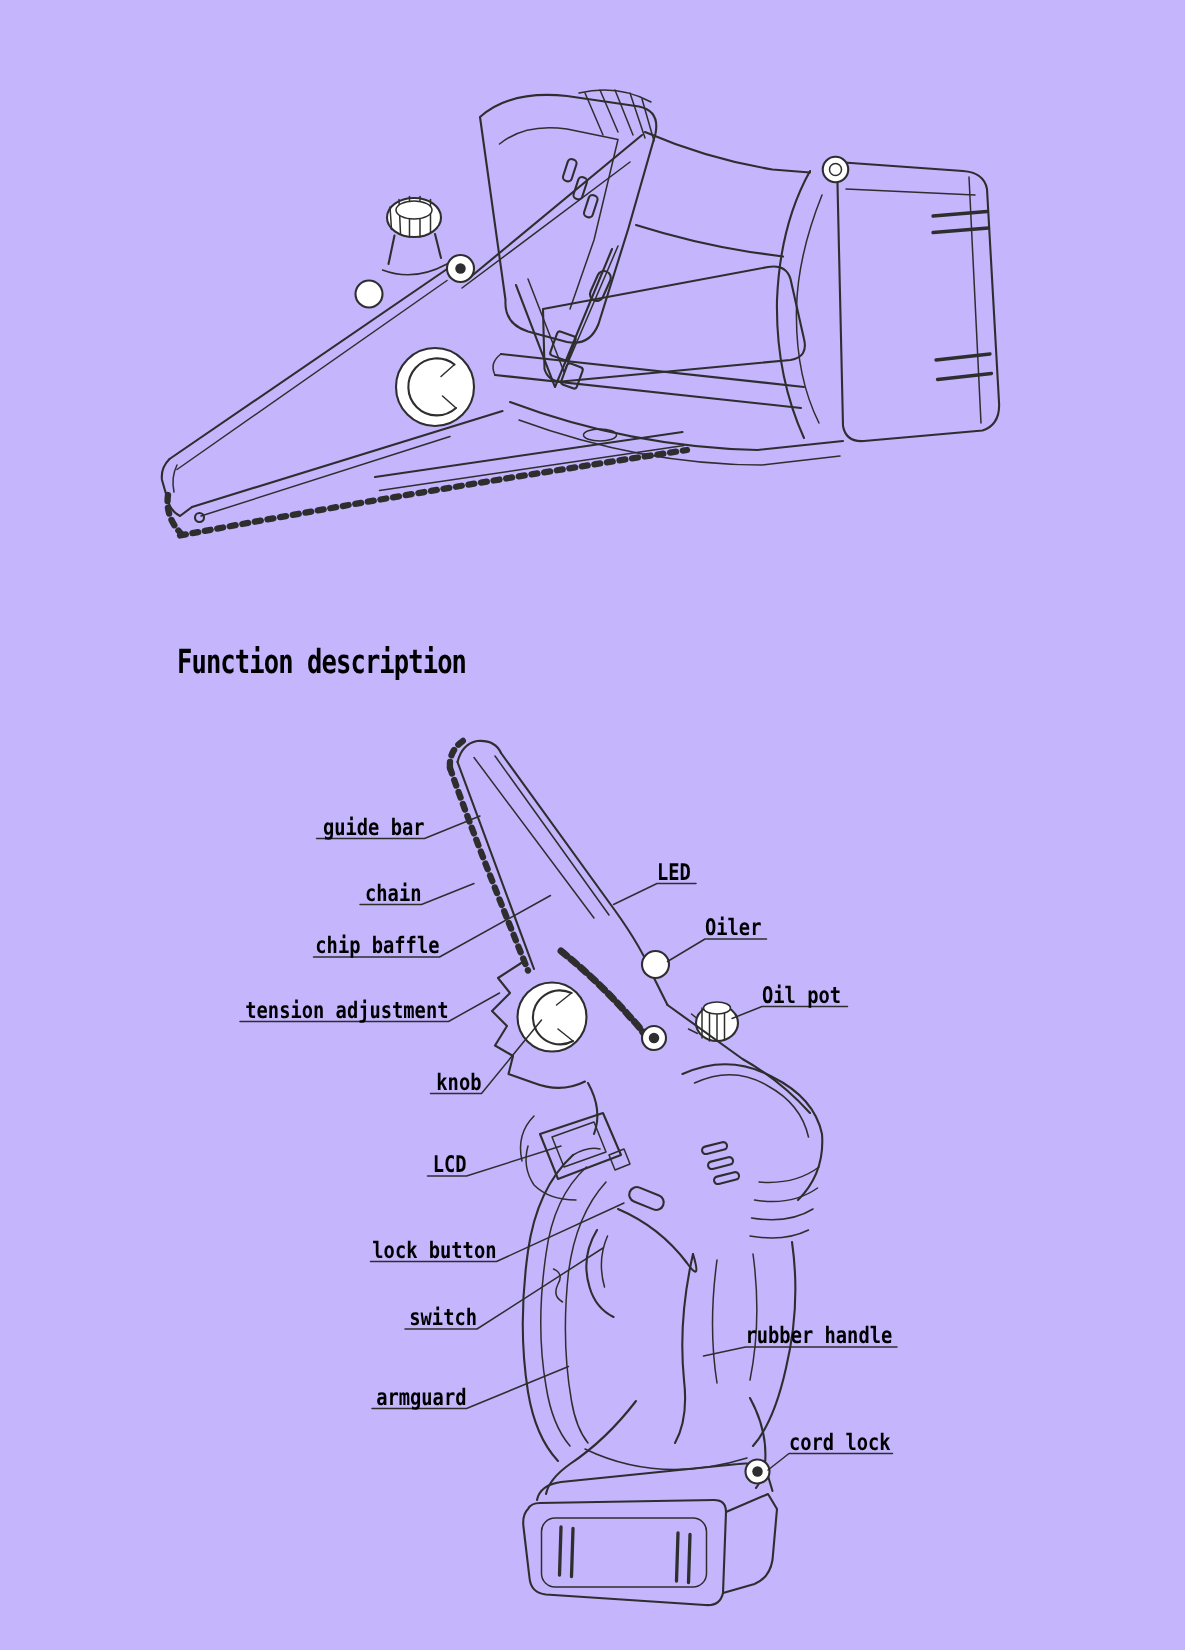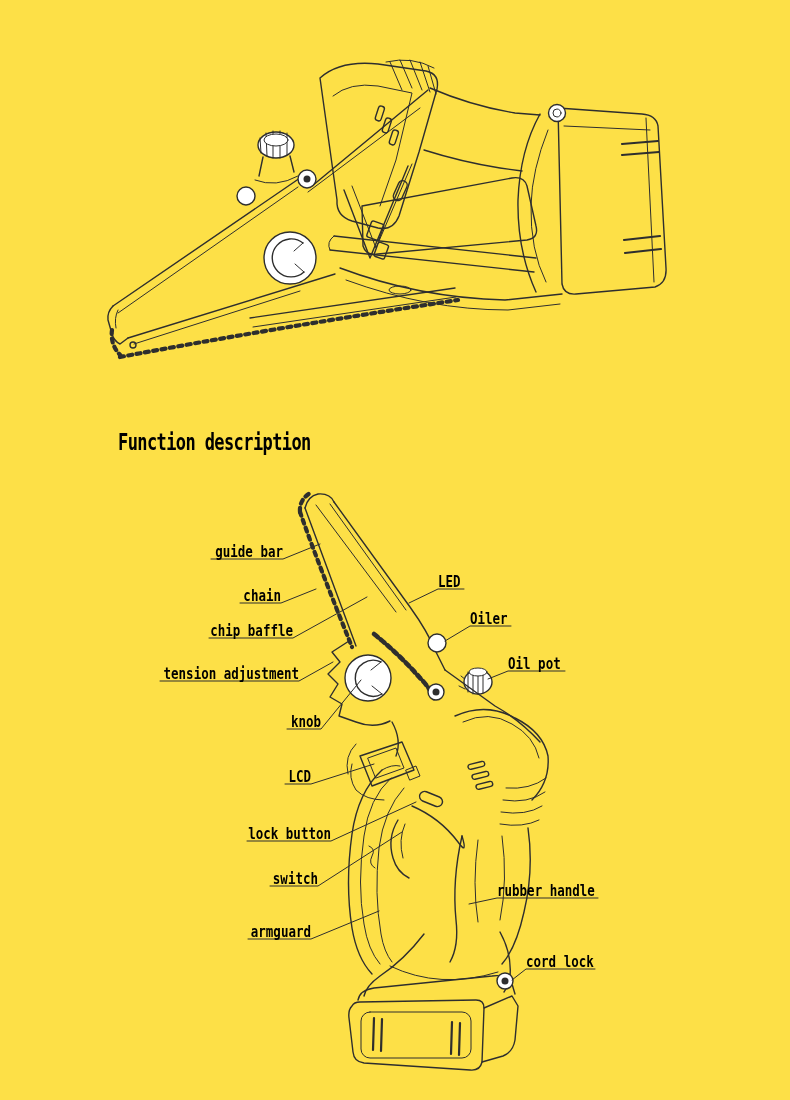--- a/index.html
+++ b/index.html
@@ -1,16 +1,16 @@
 <!DOCTYPE html>
 <html><head>
 <meta charset="utf-8">
 <style>
   html,body{margin:0;padding:0;background:#ffffff;}
-  .page{position:relative;width:790px;height:1100px;background:#fde047;overflow:hidden;
+  .page{position:relative;width:790px;height:1100px;background:#c4b5fd;overflow:hidden;
         font-family:"DejaVu Sans Mono","Liberation Mono",monospace;}
   .art{position:absolute;left:0;top:0;width:790px;height:1100px;}
   .art path,.art rect,.art circle,.art ellipse,.art line{
         fill:none;stroke:#2e2e2e;stroke-width:1.4;stroke-linecap:round;stroke-linejoin:round;}
   .art .wfill{fill:#ffffff;}
   .art .dark{fill:#2e2e2e;stroke:none;}
   .art .chain{stroke-width:4.2;stroke-dasharray:4 4.5;}
   .art .chain2{stroke-width:4.6;stroke-dasharray:5 3.5;}
   .art .w2{stroke-width:2.2;}
   .art .thin{stroke-width:1;}

